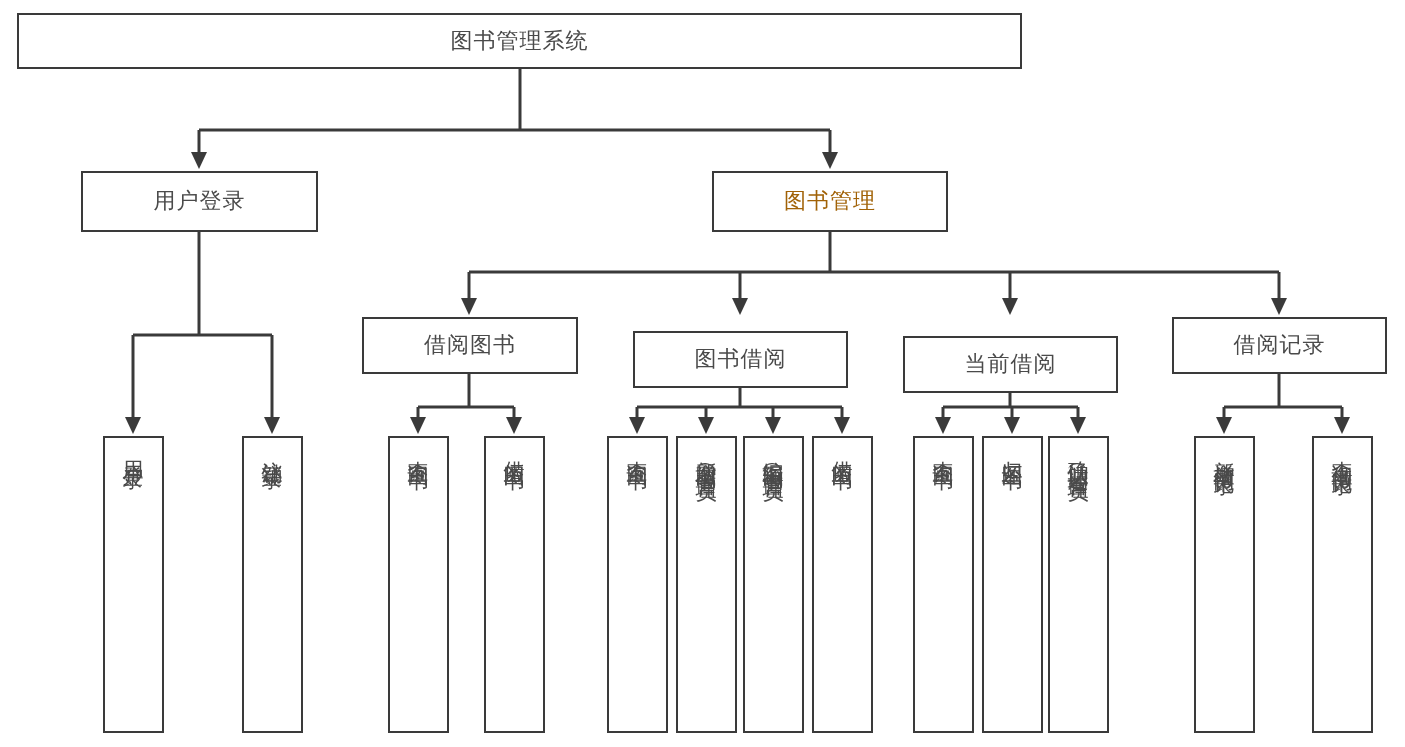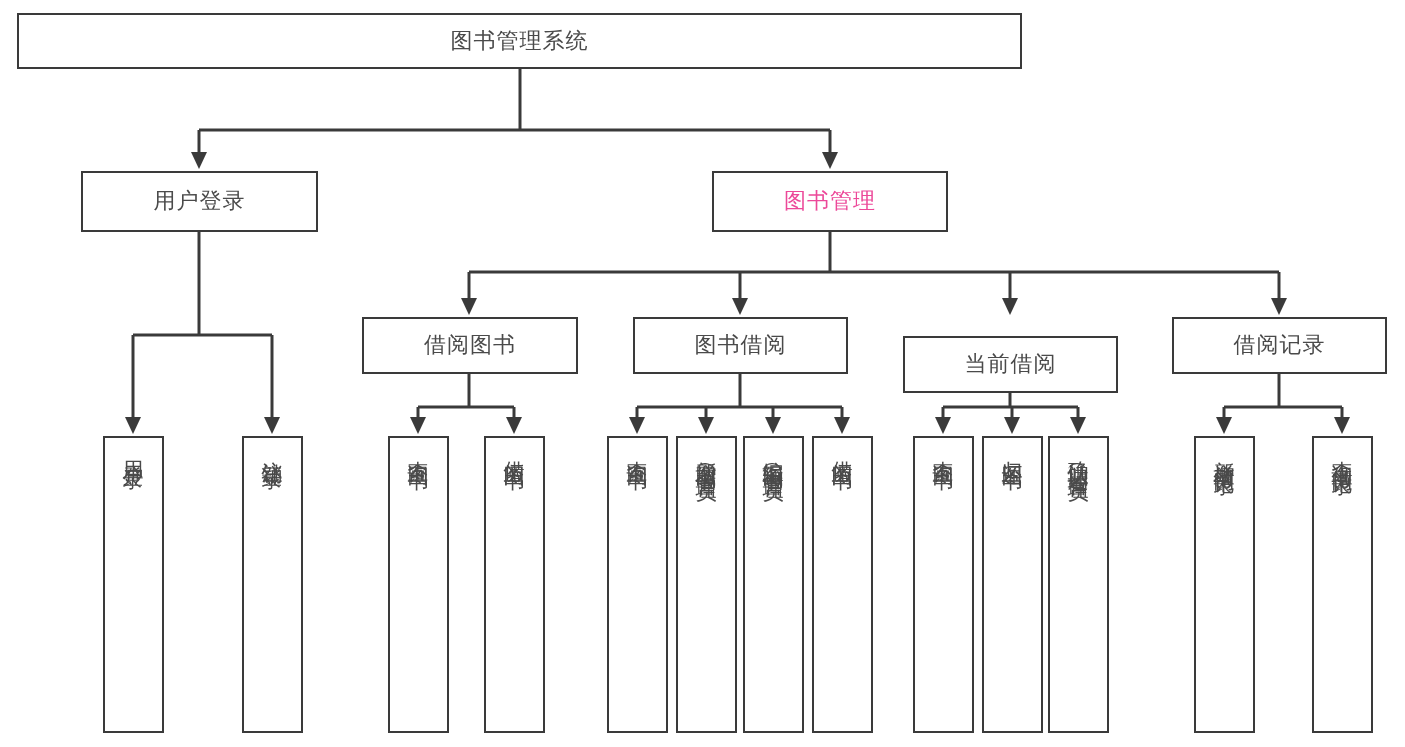--- a/index.html
+++ b/index.html
@@ -131,26 +131,26 @@
     </svg>
 
   <div id="node-layer">
       <div class="node-box" style="left: 17px; top: 13px; width: 1005px; height: 56px; border-color: rgb(58, 58, 58); background: rgb(255, 255, 255);">
         <span class="node-label-h" style="color: rgb(74, 74, 74);">图书管理系统</span>
       </div>
       <div class="node-box" style="left: 81px; top: 171px; width: 237px; height: 61px; border-color: rgb(58, 58, 58); background: rgb(255, 255, 255);">
         <span class="node-label-h" style="color: rgb(74, 74, 74);">用户登录</span>
       </div>
       <div class="node-box" style="left: 712px; top: 171px; width: 236px; height: 61px; border-color: rgb(58, 58, 58); background: rgb(255, 255, 255);">
-        <span class="node-label-h" style="color: #ec4899;">图书管理</span>
+        <span class="node-label-h" style="color: #a16207;">图书管理</span>
       </div>
       <div class="node-box" style="left: 362px; top: 317px; width: 216px; height: 57px; border-color: rgb(58, 58, 58); background: rgb(255, 255, 255);">
         <span class="node-label-h" style="color: rgb(74, 74, 74);">借阅图书</span>
       </div>
-      <div class="node-box" style="left: 633px; top: 317px; width: 215px; height: 57px; border-color: rgb(58, 58, 58); background: rgb(255, 255, 255);">
+      <div class="node-box" style="left: 633px; top: 331px; width: 215px; height: 57px; border-color: rgb(58, 58, 58); background: rgb(255, 255, 255);">
         <span class="node-label-h" style="color: rgb(74, 74, 74);">图书借阅</span>
       </div>
       <div class="node-box" style="left: 903px; top: 336px; width: 215px; height: 57px; border-color: rgb(58, 58, 58); background: rgb(255, 255, 255);">
         <span class="node-label-h" style="color: rgb(74, 74, 74);">当前借阅</span>
       </div>
       <div class="node-box" style="left: 1172px; top: 317px; width: 215px; height: 57px; border-color: rgb(58, 58, 58); background: rgb(255, 255, 255); justify-content: center;">
         <span class="node-label-h" style="color: rgb(74, 74, 74);">借阅记录</span>
       </div>
       <div class="node-box leaf" style="left: 103px; top: 436px; width: 61px; height: 297px; border-color: rgb(58, 58, 58); background: rgb(255, 255, 255);">
         <span class="node-label-v" style="color: rgb(74, 74, 74);">用户登录</span>

